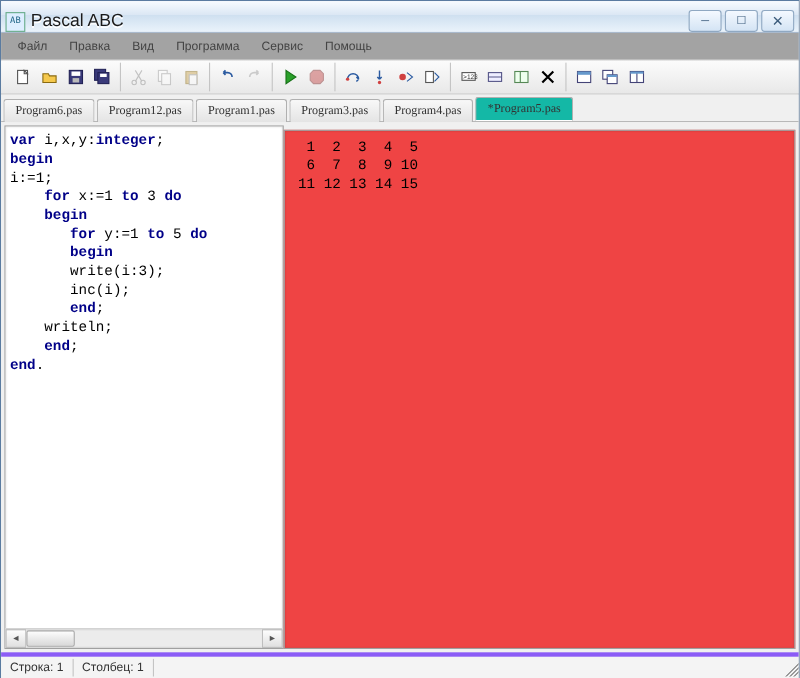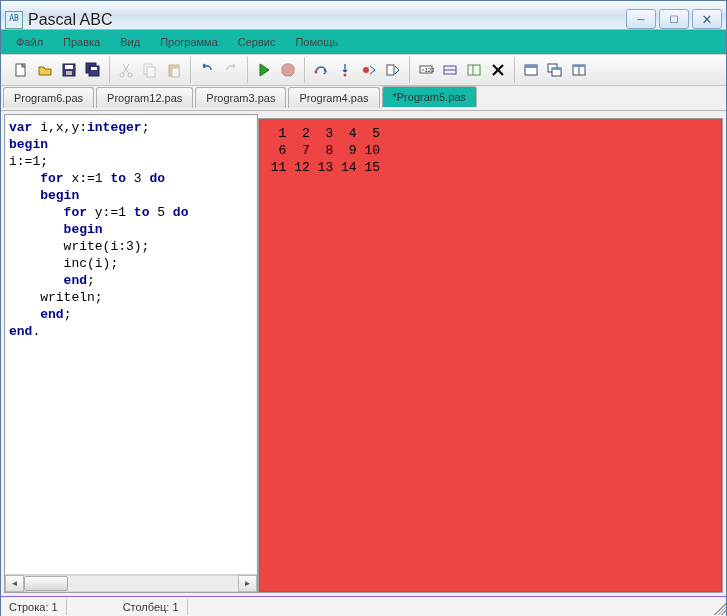--- a/index.html
+++ b/index.html
@@ -6,46 +6,46 @@
   body{background:#ccc;display:flex;justify-content:center;align-items:flex-start;}
   .window{width:727px;height:616px;background:#f0f0f0;border:1px solid #5a7ba0;box-shadow:0 0 6px rgba(0,0,0,.3);display:flex;flex-direction:column;position:relative;}
   
   .titlebar{height:28px;background:linear-gradient(#f7fbff,#dbe7f4 45%,#cfe0f0 46%,#eaf3fb);display:flex;align-items:flex-end;padding:0 4px;border-bottom:1px solid #a9b9cc;}
   .titlebar .icon{width:16px;height:16px;margin-right:5px;border:1px solid #6a8;background:#def;font:8px/14px monospace;text-align:center;color:#268;}
   .titlebar .title{font-size:16px;color:#1a1a1a;text-shadow:0 1px #fff;}
   .winbtns{margin-left:auto;display:flex;gap:3px;}
   .winbtn{width:28px;height:18px;border:1px solid #8fa8c2;background:linear-gradient(#f4f9ff,#d4e4f4);border-radius:3px;display:flex;align-items:center;justify-content:center;font-size:10px;color:#3a5a7a;}
   .winbtn.close{font-size:13px;}
   
-  .menubar{height:24px;background:#14b8a6;border-bottom:1px solid #d0d0d0;display:flex;align-items:center;padding:0 6px;}
+  .menubar{height:24px;background:#a3a3a3;border-bottom:1px solid #d0d0d0;display:flex;align-items:center;padding:0 6px;}
   .menubar .menuitem{padding:3px 9px;color:#444;margin-right:2px;}
   
   .toolbar{height:30px;background:linear-gradient(#fcfcfc,#e8e8e8);border-bottom:1px solid #c4c4c4;display:flex;align-items:center;padding:0 4px;}
   .tgroup{display:flex;align-items:center;padding:0 4px;border-right:1px solid #c4c4c4;height:26px;}
   .tbtn{width:22px;height:22px;display:flex;align-items:center;justify-content:center;margin:0 1px;border-radius:2px;}
   .tbtn svg{width:16px;height:16px;}
   .disabled{opacity:.45;}
   
-  .tabstrip{height:24px;background:#f0f0f0;border-bottom:1px solid #b8b8b8;display:flex;align-items:flex-start;padding:0 2px;}
+  .tabstrip{height:24px;background:#f0f0f0;border-bottom:1px solid #b8b8b8;display:flex;align-items:flex-end;padding:0 2px;font-family:Liberation Serif, serif;}
   .tab{padding:4px 10px;font-size:11px;color:#333;border:1px solid #b0b0b0;border-bottom:none;background:linear-gradient(#f8f8f8,#e4e4e4);margin-right:2px;position:relative;top:1px;border-radius:3px 3px 0 0;}
   .tab.active{background:#14b8a6;border-bottom:1px solid #fff;top:0;}
   
   .workarea{flex:1;display:flex;padding:3px;background:#f0f0f0;min-height:0;}
   .editor-wrap{flex:0 0 252px;border:1px solid #a0a0a0;background:#fff;display:flex;flex-direction:column;box-shadow:inset 0 0 2px rgba(0,0,0,.2);}
   .editor{flex:1;padding:4px 2px 2px 4px;font:13px/17px 'Courier New',monospace;white-space:pre;overflow:hidden;}
   .kw{color:#000088;font-weight:bold;}
   
   .hscroll{height:17px;background:#f0f0f0;border-top:1px solid #d0d0d0;display:flex;align-items:center;}
   .sbarrow{width:17px;height:15px;background:linear-gradient(#fdfdfd,#e0e0e0);border:1px solid #b8b8b8;margin:0;display:flex;align-items:center;justify-content:center;font-size:8px;color:#555;}
   .sbtrack{flex:1;height:15px;background:#ececec;border-top:1px solid #d8d8d8;border-bottom:1px solid #d8d8d8;position:relative;}
   .sbthumb{position:absolute;left:0;top:0;height:13px;width:42px;background:linear-gradient(#fdfdfd,#d8d8d8);border:1px solid #aaa;border-radius:2px;}
   
   .output-wrap{flex:1;border:1px solid #a0a0a0;background:#ef4444;margin-top:4px;padding:6px 4px;font:13px/17px 'Courier New',monospace;white-space:pre;box-shadow:inset 0 0 2px rgba(0,0,0,.2);overflow:hidden;}
   
-  .statusbar{height:20px;background:#f4f4f4;border-top:1px solid #8b5cf6;display:flex;align-items:center;gap:48px;}
+  .statusbar{height:20px;background:#f4f4f4;border-top:4px solid #8b5cf6;display:flex;align-items:center;}
   .statcell{padding:2px 8px;border-right:1px solid #c4c4c4;color:#333;}
   .resize{margin-left:auto;width:16px;height:16px;background:
     linear-gradient(135deg,transparent 60%,#999 60%,#999 66%,transparent 66%,transparent 72%,#999 72%,#999 78%,transparent 78%,transparent 84%,#999 84%,#999 90%,transparent 90%);}
 </style>
 </head>
 <body>
 
 <div class="window">
 
   <div class="titlebar">
@@ -211,20 +211,21 @@
             <line x1="8" y1="3" x2="8" y2="13" stroke="#447"></line>
             <rect x="2" y="3" width="12" height="2" fill="#69c"></rect>
           </svg>
         </div>
     </div>
   </div>
 
   <div class="tabstrip">
     <div class="tab">Program6.pas</div>
     <div class="tab">Program12.pas</div>
+    <div class="tab">Program1.pas</div>
     <div class="tab">Program3.pas</div>
     <div class="tab">Program4.pas</div>
     <div class="tab active">*Program5.pas</div>
   </div>
 
   <div class="workarea">
     <div class="editor-wrap">
       <div class="editor" id="editor"><span class="kw">var</span> i,x,y:<span class="kw">integer</span>;
 <span class="kw">begin</span>
 i:=1;

